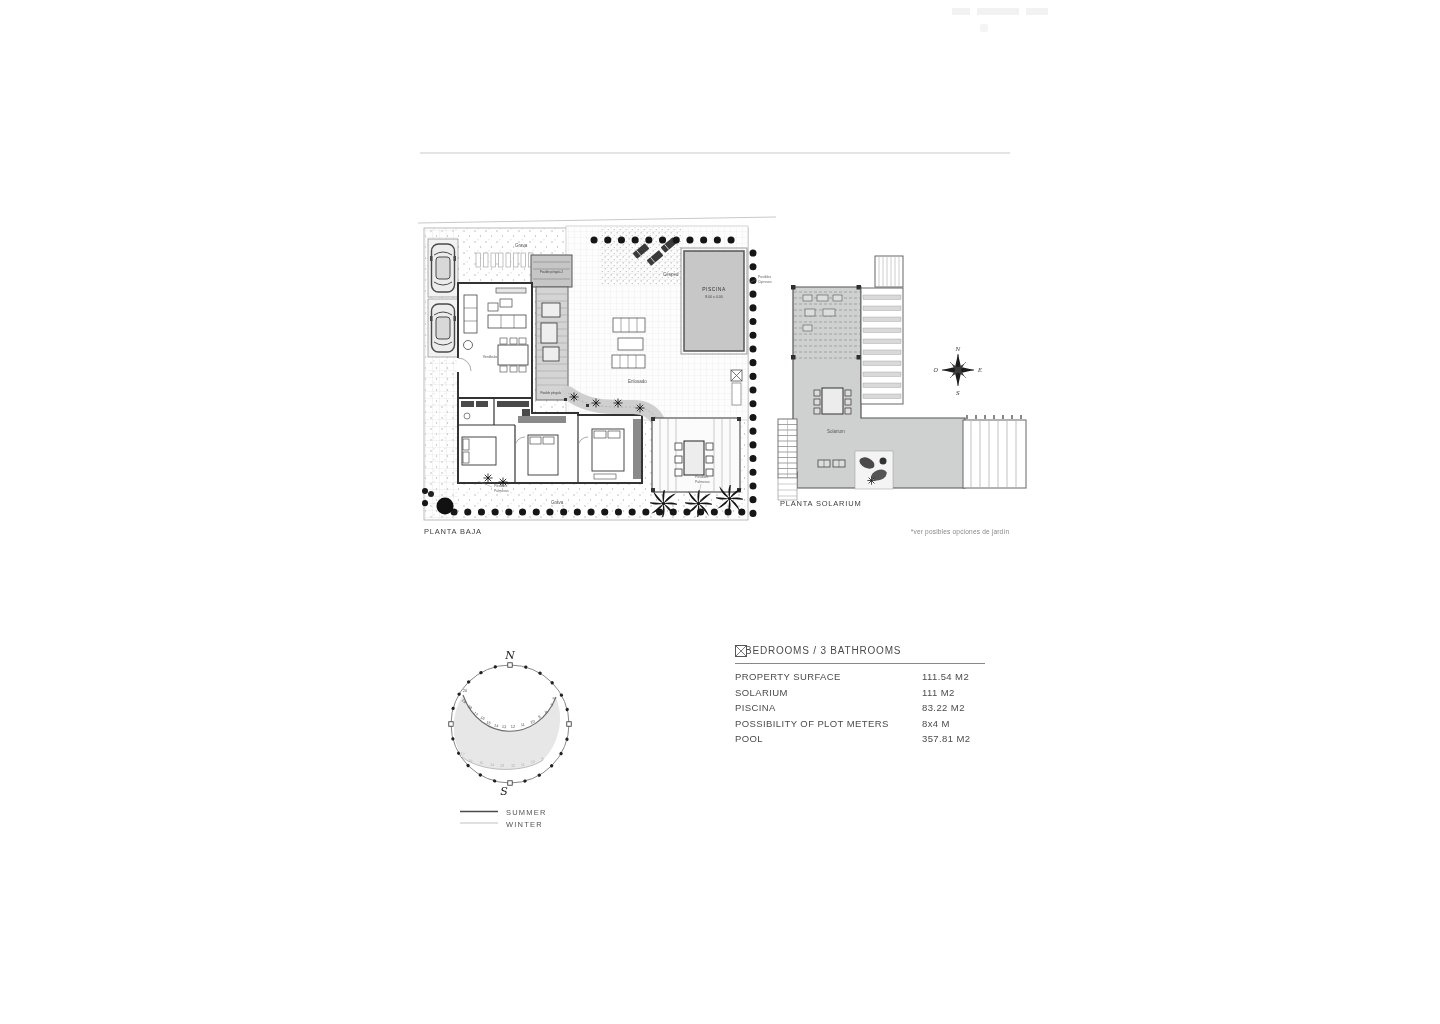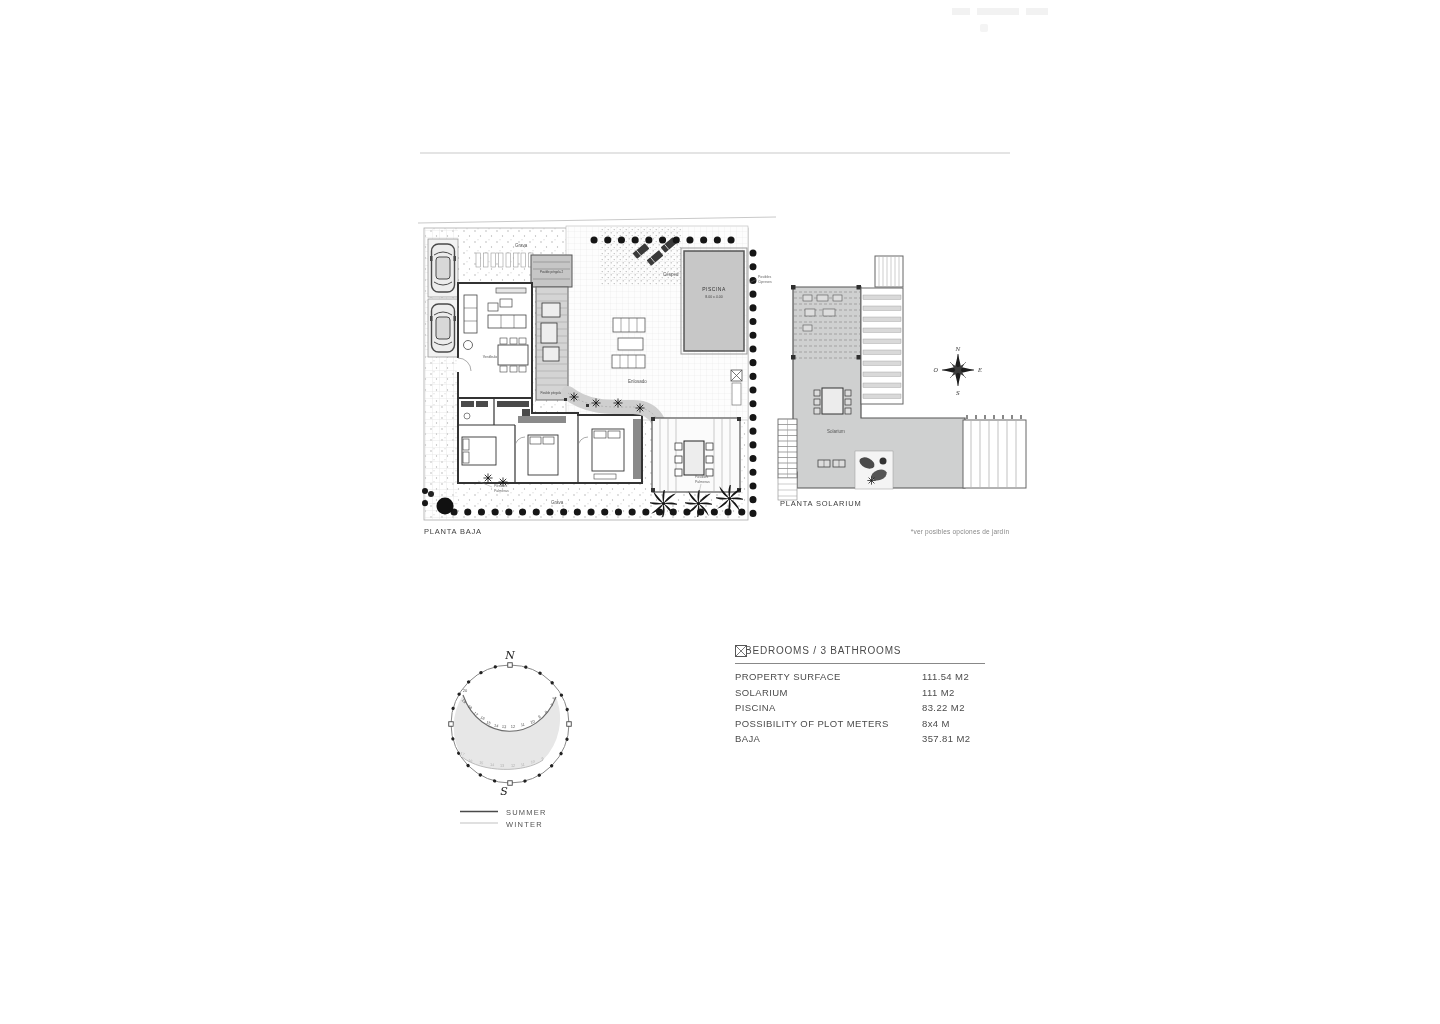--- a/index.html
+++ b/index.html
@@ -563,20 +563,20 @@
     </div>
     <div class="spec-row">
       <span class="lbl">PISCINA</span>
       <span class="val">83.22 M2</span>
     </div>
     <div class="spec-row">
       <span class="lbl">POSSIBILITY OF PLOT METERS</span>
       <span class="val">8x4 M</span>
     </div>
     <div class="spec-row">
-      <span class="lbl">BAJA</span>
+      <span class="lbl">POOL</span>
       <span class="val">357.81 M2</span>
     </div>
   </div>
 
   <div class="footnote">*ver posibles opciones de jardín</div>
 
 </div>
 
 </body></html>

